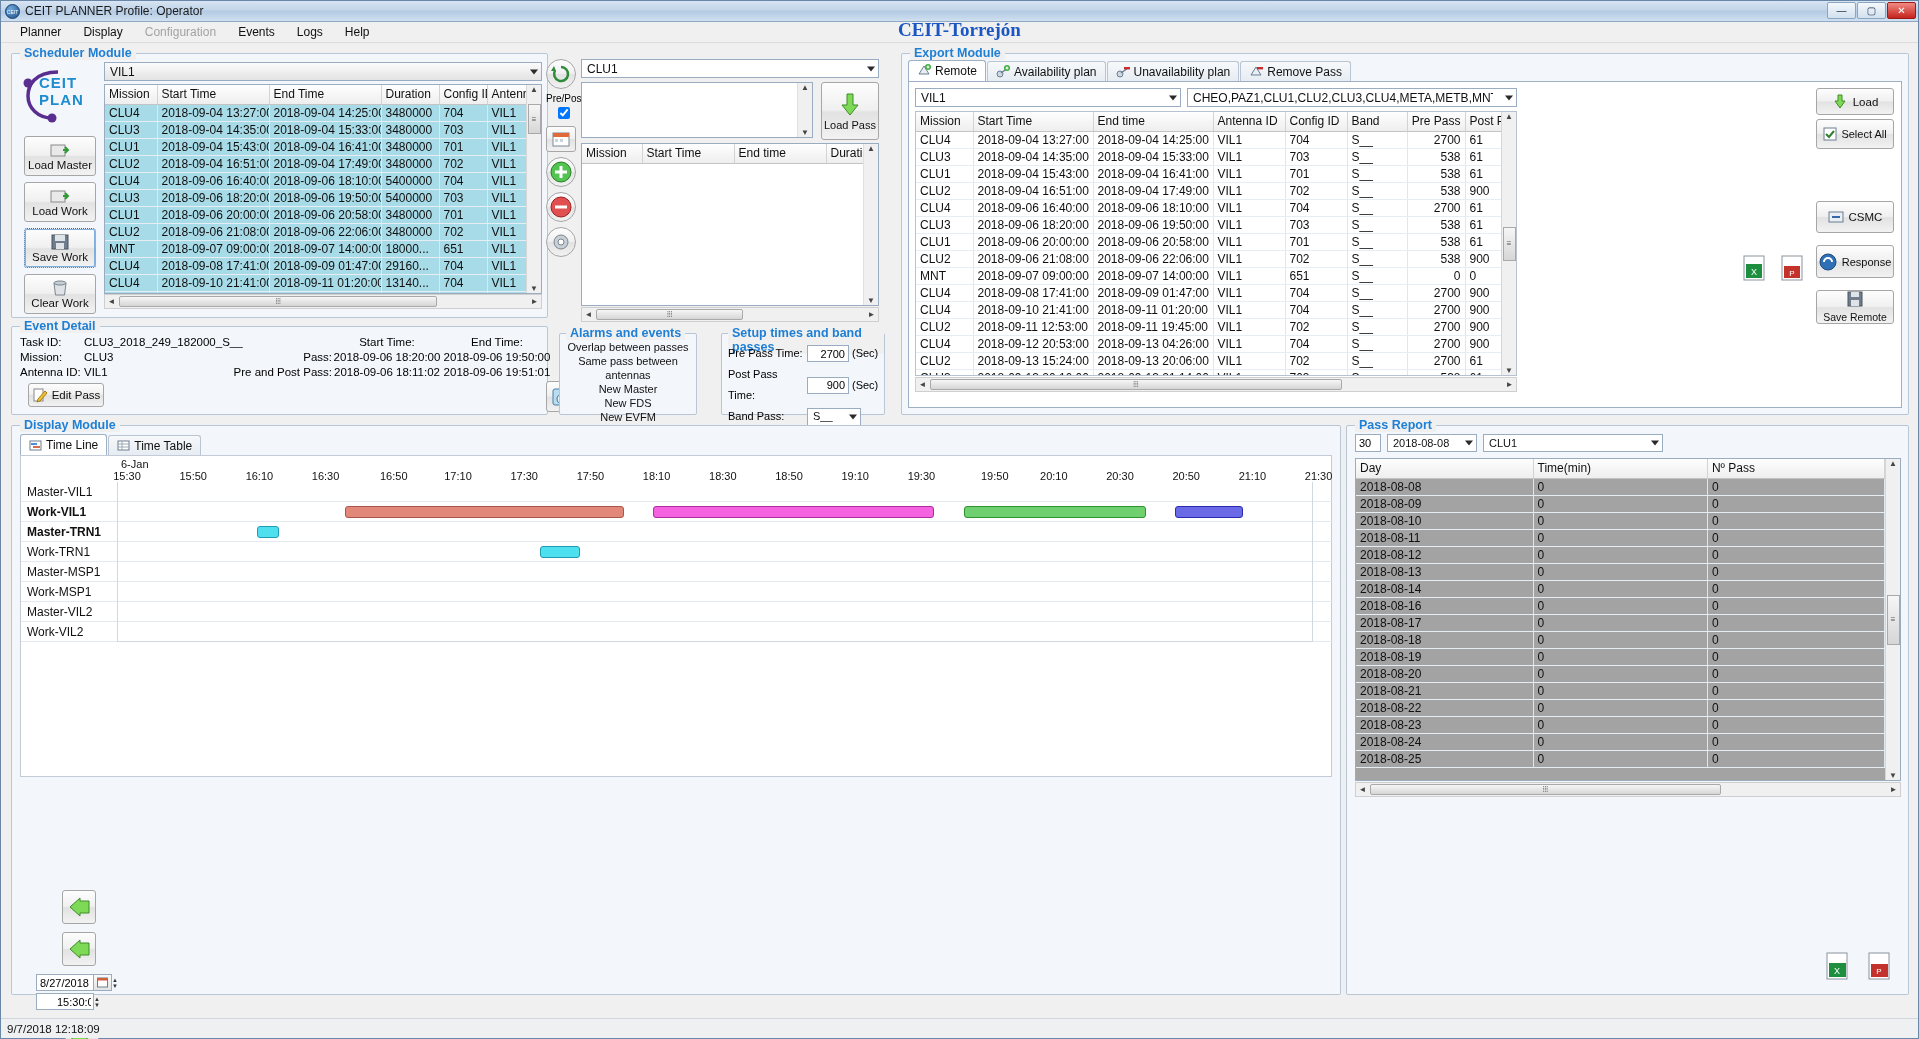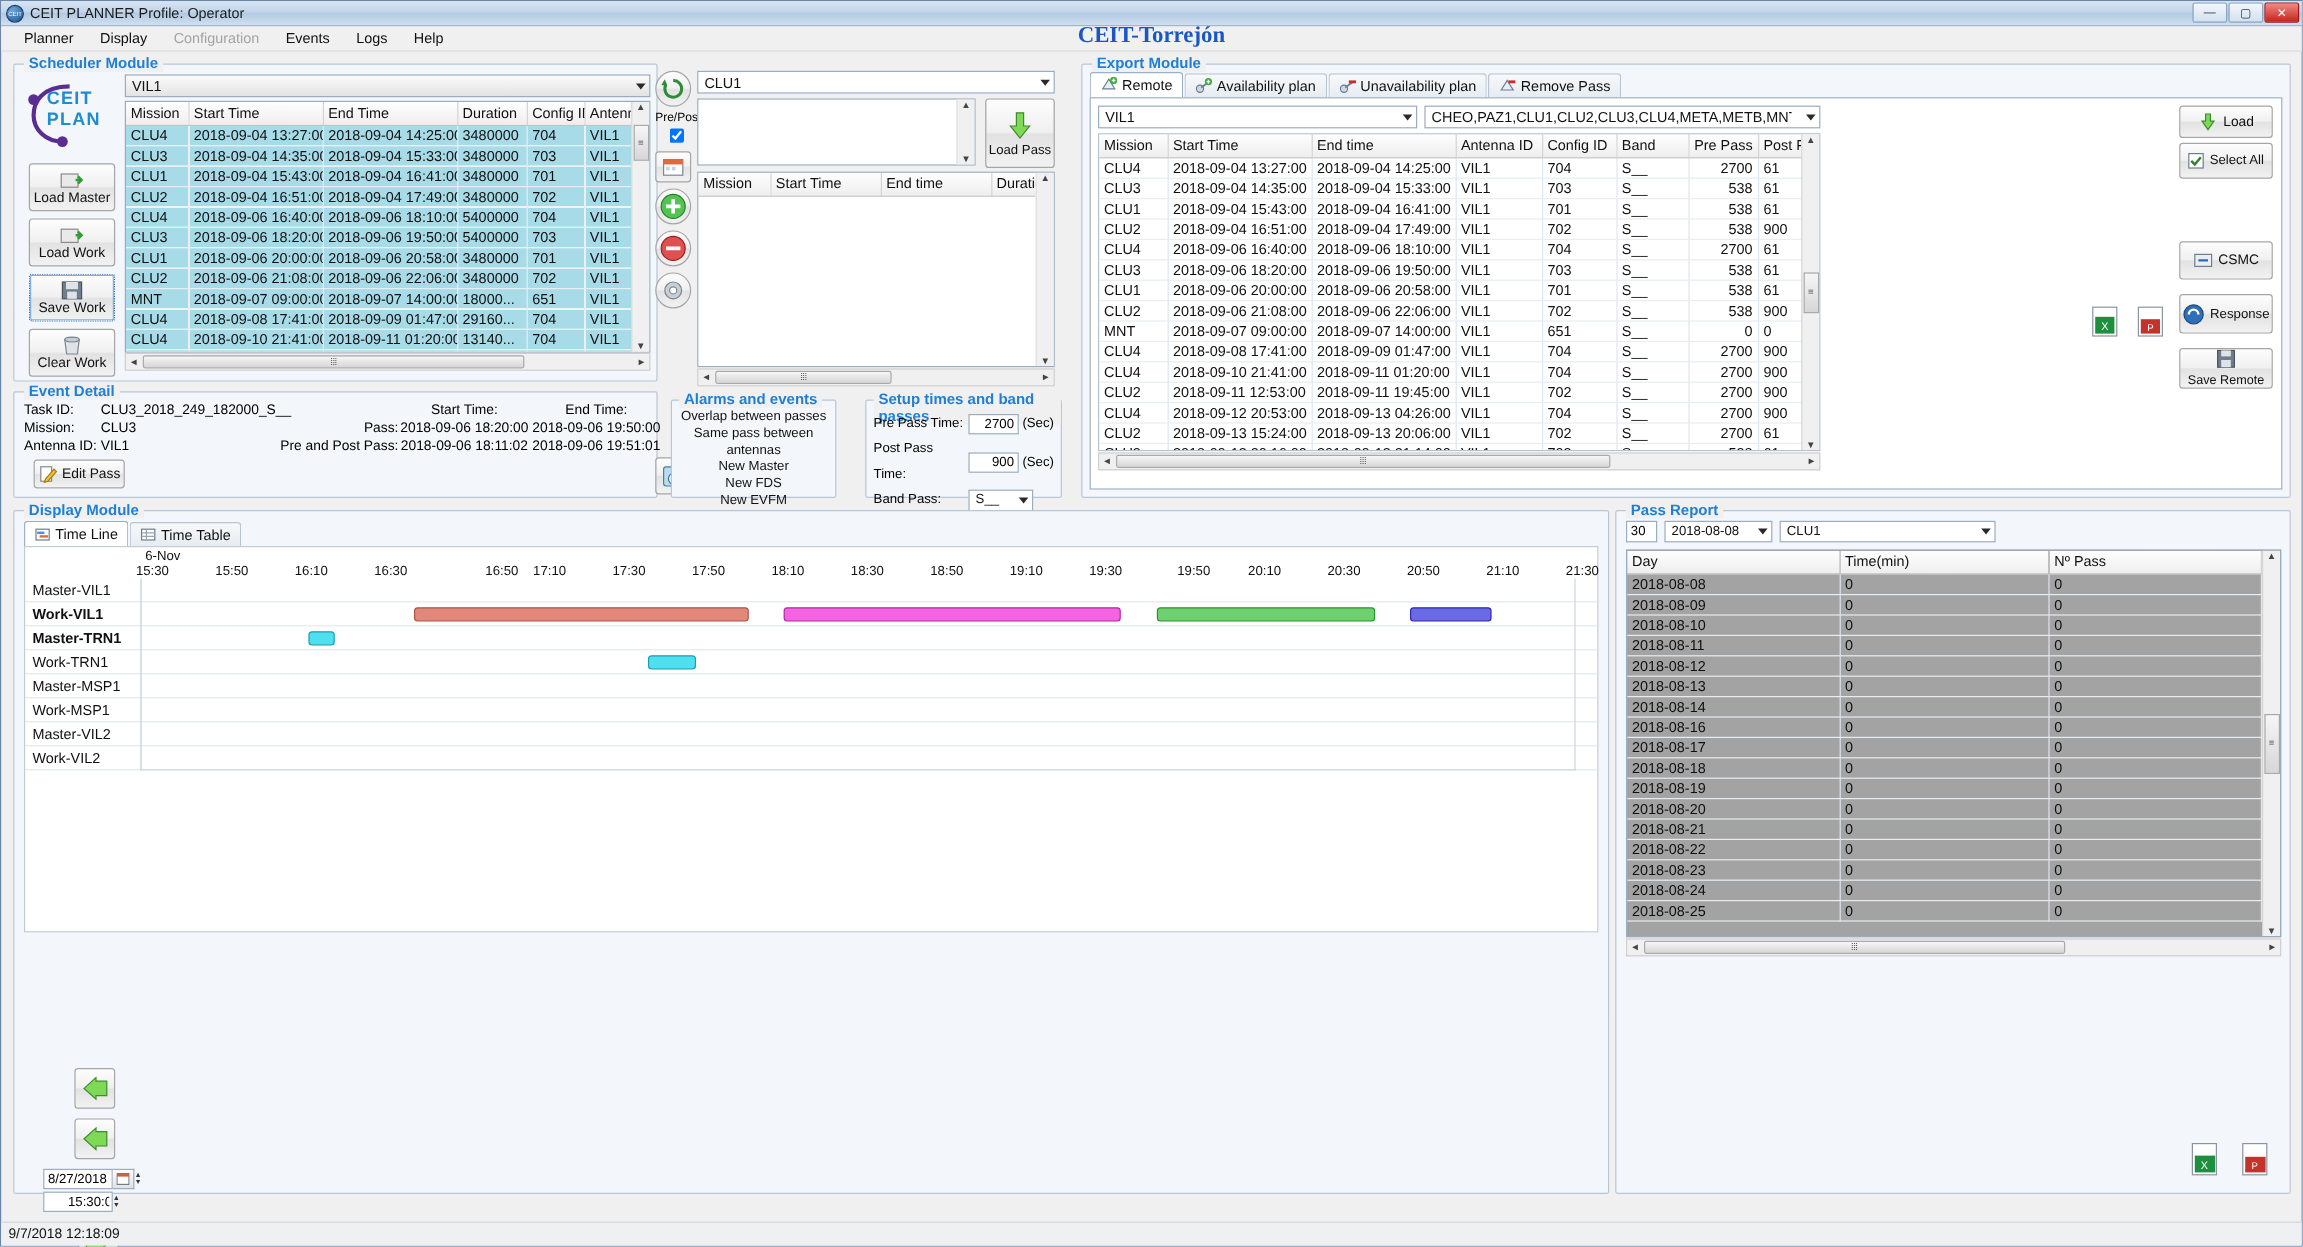--- a/index.html
+++ b/index.html
@@ -857,27 +857,27 @@
         <svg width="13" height="13" viewBox="0 0 13 13">
             <rect x="1" y="2" width="11" height="9" fill="#fff" stroke="#6d7d8d"></rect>
             <path d="M1 5 h11 M1 8 h11 M5 2 v9" stroke="#9aa7b3"></path>
           </svg>
         <span>Time Table</span>
       </div>
     </div>
 
     <div class="tl-wrap" style="left:8px; top:29px; width:1312px; height:322px;">
       <div style="position:absolute; left:0; top:0; width:1312px; height:26px;">
-        <div style="position:absolute; left:100px; top:2px; font-size:11px; color:#111;">6-Nov</div>
+        <div style="position:absolute; left:100px; top:2px; font-size:11px; color:#111;">6-Jan</div>
         <div id="tl-ticks" style="position:absolute; left:0; top:14px; width:1312px; height:12px;">
             <div style="position: absolute; left: 86px; top: 0px; font-size: 11px; color: rgb(17, 17, 17); width: 40px; text-align: center;">15:30</div>
             <div style="position: absolute; left: 152.2px; top: 0px; font-size: 11px; color: rgb(17, 17, 17); width: 40px; text-align: center;">15:50</div>
             <div style="position: absolute; left: 218.4px; top: 0px; font-size: 11px; color: rgb(17, 17, 17); width: 40px; text-align: center;">16:10</div>
             <div style="position: absolute; left: 284.6px; top: 0px; font-size: 11px; color: rgb(17, 17, 17); width: 40px; text-align: center;">16:30</div>
-            <div style="position: absolute; left: 371px; top: 0px; font-size: 11px; color: rgb(17, 17, 17); width: 40px; text-align: right;">16:50</div>
+            <div style="position: absolute; left: 359px; top: 0px; font-size: 11px; color: rgb(17, 17, 17); width: 40px; text-align: left;">16:50</div>
             <div style="position: absolute; left: 417px; top: 0px; font-size: 11px; color: rgb(17, 17, 17); width: 40px; text-align: center;">17:10</div>
             <div style="position: absolute; left: 483.2px; top: 0px; font-size: 11px; color: rgb(17, 17, 17); width: 40px; text-align: center;">17:30</div>
             <div style="position: absolute; left: 549.4px; top: 0px; font-size: 11px; color: rgb(17, 17, 17); width: 40px; text-align: center;">17:50</div>
             <div style="position: absolute; left: 615.6px; top: 0px; font-size: 11px; color: rgb(17, 17, 17); width: 40px; text-align: center;">18:10</div>
             <div style="position: absolute; left: 681.8px; top: 0px; font-size: 11px; color: rgb(17, 17, 17); width: 40px; text-align: center;">18:30</div>
             <div style="position: absolute; left: 748px; top: 0px; font-size: 11px; color: rgb(17, 17, 17); width: 40px; text-align: center;">18:50</div>
             <div style="position: absolute; left: 814.2px; top: 0px; font-size: 11px; color: rgb(17, 17, 17); width: 40px; text-align: center;">19:10</div>
             <div style="position: absolute; left: 880.4px; top: 0px; font-size: 11px; color: rgb(17, 17, 17); width: 40px; text-align: center;">19:30</div>
             <div style="position: absolute; left: 960px; top: 0px; font-size: 11px; color: rgb(17, 17, 17); width: 40px; ">19:50</div>
             <div style="position: absolute; left: 1012.8px; top: 0px; font-size: 11px; color: rgb(17, 17, 17); width: 40px; text-align: center;">20:10</div>

